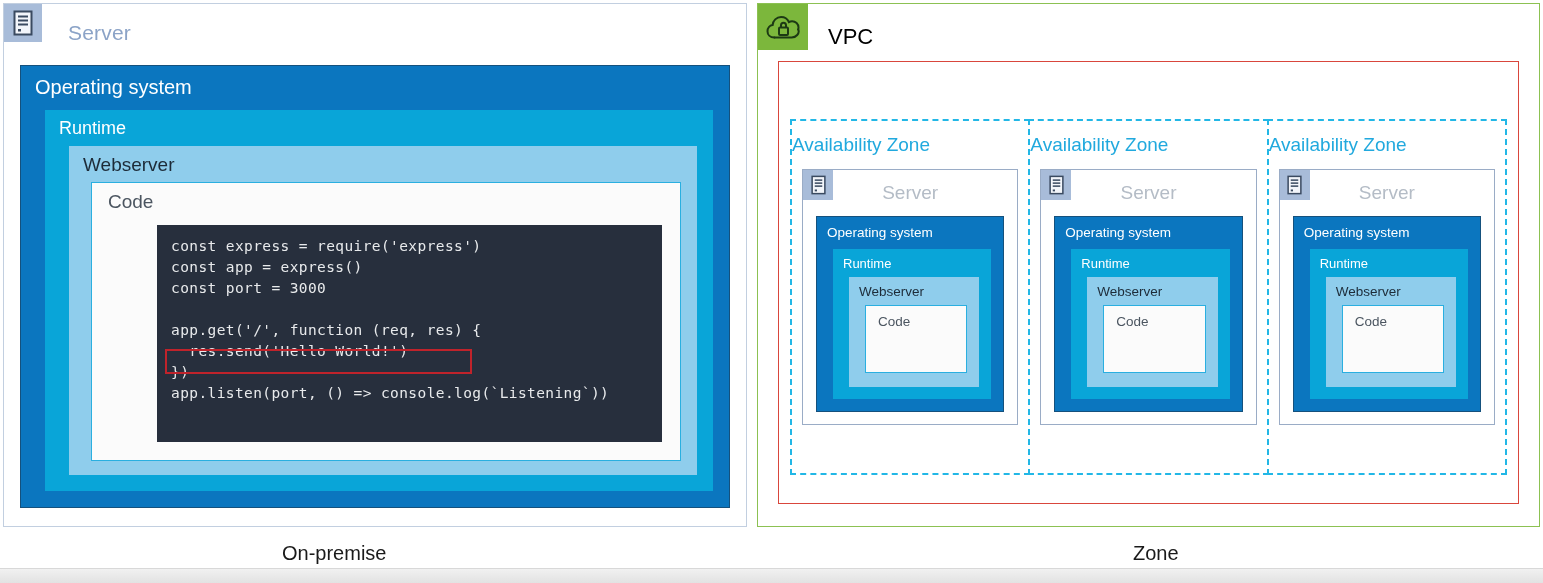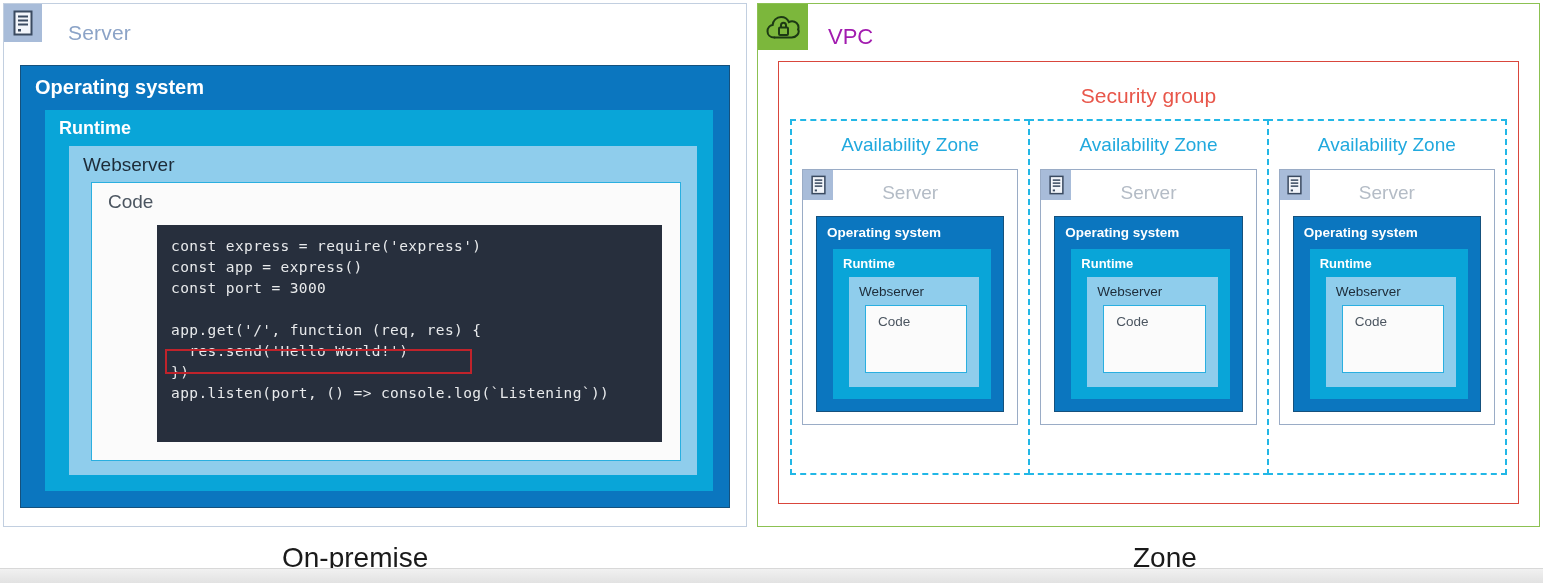--- a/index.html
+++ b/index.html
@@ -70,21 +70,21 @@
     left: 16px;
     top: 61px;
     right: 16px;
     bottom: 18px;
     background: #0b76bf;
     border: 1px solid #15517d;
     box-sizing: border-box;
   }
   .layer-label {
     color: #ffffff;
-    font-weight: bold;
+    font-weight: normal;
     position: absolute;
   }
   .layer-os > .layer-label {
     left: 14px;
     top: 10px;
     font-size: 20px;
   }
   .layer-runtime {
     position: absolute;
     left: 24px;
@@ -187,21 +187,21 @@
     background: #7cb73c;
     display: flex;
     align-items: center;
     justify-content: center;
   }
   .vpc-title {
     position: absolute;
     left: 70px;
     top: 20px;
     font-size: 22px;
-    color: #a21caf;
+    color: #000000;
   }
 
   .security-group {
     position: absolute;
     left: 20px;
     top: 57px;
     right: 20px;
     bottom: 22px;
     border: 1px solid #d9463c;
     box-sizing: border-box;
@@ -228,21 +228,20 @@
     position: relative;
     border: 2px dashed #22b7e6;
     box-sizing: border-box;
     margin-right: -2px;
   }
   .az-box:last-child { margin-right: 0; }
   .az-title {
     position: absolute;
     left: 0; right: 0;
     top: 13px;
-    text-align: center;
     font-size: 19px;
     color: #21a9de;
   }
 
   .az-server {
     position: absolute;
     left: 10px;
     right: 10px;
     top: 48px;
     bottom: 48px;
@@ -318,21 +317,21 @@
     position: absolute;
     left: 12px;
     top: 8px;
     font-size: 13.5px;
     color: #4b5560;
   }
 
   
   .caption {
     position: absolute;
-    font-size: 28px;
+    font-size: 20px;
     color: #1a1a1a;
     top: 542px;
   }
   .caption-onprem { left: 282px; }
   .caption-cloud  { left: 1133px; }
 </style>
 </head>
 <body>
 
 <div class="canvas">
@@ -383,21 +382,20 @@
                  C32.5 15.2 32.4 15.9 32.2 16.5" fill="none" stroke="#1d3a14" stroke-width="2" stroke-linecap="round"></path>
         <path d="M32.2 16.5 C33 18 32.6 20.3 31.2 22 C29.9 23.6 27.9 24.5 25.6 24.5 L8.5 24.5" fill="none" stroke="#1d3a14" stroke-width="2" stroke-linecap="round"></path>
         <rect x="13" y="14.5" width="9" height="7.5" rx="1" fill="none" stroke="#1d3a14" stroke-width="2"></rect>
         <path d="M15 14.5 v-2.2 a2.5 2.5 0 0 1 5 0 v2.2" fill="none" stroke="#1d3a14" stroke-width="2"></path>
       </svg>
     </div>
 
     <div class="vpc-title">VPC</div>
 
     <div class="security-group">
-      <div class="security-group-title">Security group</div>
 
       <div class="az-row" id="az-row">
           <div class="az-box">
             <div class="az-title">Availability Zone</div>
             <div class="az-server">
               <div class="server-icon-badge small">
                 <svg width="15" height="20" viewBox="0 0 20 26" aria-hidden="true">
                   <rect x="1.5" y="1.5" width="17" height="23" fill="#f2f5fa" stroke="#3a4a60" stroke-width="2"></rect>
                   <rect x="5" y="5.5" width="10" height="2" fill="#3a4a60"></rect>
                   <rect x="5" y="9.5" width="10" height="2" fill="#3a4a60"></rect>

